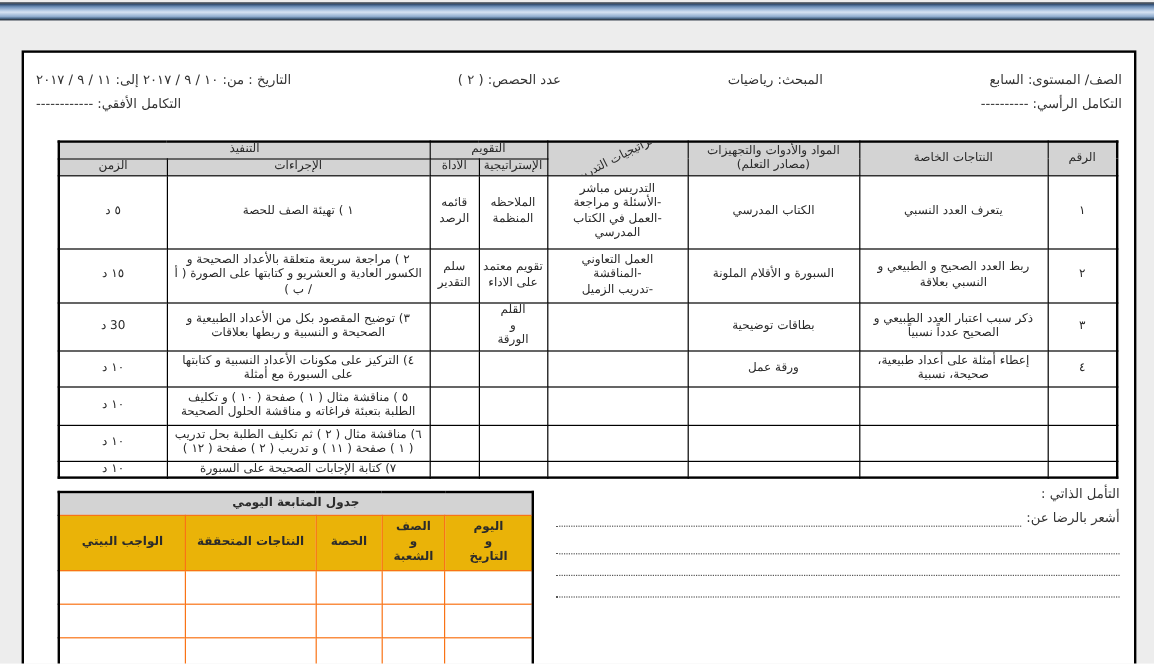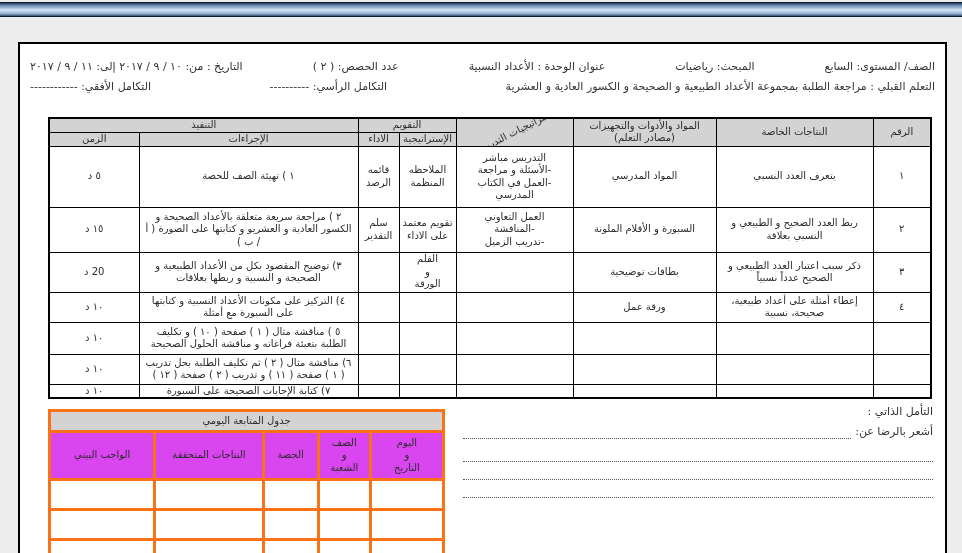--- a/index.html
+++ b/index.html
@@ -31,51 +31,49 @@
     vertical-align:middle;text-align:center;white-space:pre-line;overflow:hidden;
     font-weight:normal;color:#2b2b2b;
   }
   .main thead th{background:#d3d3d3;}
   .c-outcomes{text-align:right;padding-right:8px;}
   .c-procedures{text-align:right;padding-right:6px;}
   .diag{display:inline-block;transform:rotate(-27deg);white-space:nowrap;font-size:10px;}
   
   .follow{position:absolute;top:365px;left:28px;width:397px;border:2px solid #000;}
   .follow th,.follow td{
-    border:3px solid #f97316;font-size:10px;line-height:1.25;padding:0 2px;
-    vertical-align:middle;text-align:center;white-space:pre-line;font-weight:normal;color:#2b2b2b;
+    border:1px solid #f97316;font-size:10px;line-height:1.25;padding:0 2px;
+    vertical-align:middle;text-align:center;white-space:pre-line;font-weight:bold;color:#2b2b2b;
   }
   .follow .title-row th{background:#d3d3d3;height:18px;}
-  .follow .head-row th{background:#d946ef;height:45px;}
+  .follow .head-row th{background:#eab308;height:45px;}
   .follow .data-row td{height:27px;}
   
   .reflection{position:absolute;top:358px;right:12px;width:470px;font-size:11px;color:#333;}
   .r-title{height:20px;line-height:20px;}
   .r-row{display:flex;align-items:flex-start;height:22px;}
   .r-label{white-space:nowrap;line-height:20px;}
   .r-fill{flex:1;border-bottom:1px dotted #555;height:16px;margin:0 4px 3px 0;}
   .r-dotline{height:17px;border-bottom:1px dotted #555;}
 </style>
 </head>
 <body>
 
 <div class="titlebar"></div>
 
 <div class="page">
 
   <div class="doc-header" dir="rtl">
     <div class="hline">
       <span>الصف/ المستوى: السابع</span>
       <span>المبحث: رياضيات</span>
-      <span>عنوان الوحدة : الأعداد النسبية</span>
       <span>عدد الحصص: ( ٢ )</span>
       <span>التاريخ :  من:  ١٠ / ٩ / ٢٠١٧  إلى:  ١١ / ٩ / ٢٠١٧</span>
     </div>
     <div class="hline hline2">
-      <span>التعلم القبلي : مراجعة الطلبة بمجموعة الأعداد الطبيعية و الصحيحة و الكسور العادية و العشرية</span>
       <span>التكامل الرأسي:  ----------</span>
       <span>التكامل الأفقي: ------------</span>
     </div>
   </div>
 
   <table class="main" dir="rtl">
     <colgroup>
       <col style="width:58px">
         <col style="width:157px">
         <col style="width:143px">
@@ -90,30 +88,30 @@
         <th rowspan="2">الرقم</th>
         <th rowspan="2">النتاجات الخاصة</th>
         <th rowspan="2">المواد والأدوات والتجهيزات
 (مصادر التعلم)</th>
         <th rowspan="2"><span class="diag">استراتيجيات التدريس</span></th>
         <th colspan="2">التقويم</th>
         <th colspan="2">التنفيذ</th>
       </tr>
       <tr style="height:14px">
         <th>الإستراتيجية</th>
-        <th>الاداء</th>
+        <th>الأداة</th>
         <th>الإجراءات</th>
         <th>الزمن</th>
       </tr>
     </thead>
     <tbody>
       <tr style="height:61px">
         <td>١</td>
         <td class="c-outcomes">يتعرف العدد النسبي</td>
-        <td>المواد المدرسي</td>
+        <td>الكتاب المدرسي</td>
         <td>التدريس مباشر
 -الأسئلة و مراجعة
 -العمل في الكتاب المدرسي</td>
         <td>الملاحظه المنظمة</td>
         <td>قائمه
 الرصد</td>
         <td class="c-procedures">١ ) تهيئة الصف للحصة</td>
         <td>٥ د</td>
       </tr>
       <tr style="height:45px">
@@ -132,21 +130,21 @@
       <tr style="height:40px">
         <td>٣</td>
         <td class="c-outcomes">ذكر سبب اعتبار العدد الطبيعي و الصحيح عدداً نسبياً</td>
         <td>بطاقات توضيحية</td>
         <td></td>
         <td>القلم
 و
 الورقة</td>
         <td></td>
         <td class="c-procedures">٣) توضيح المقصود بكل من الأعداد الطبيعية و الصحيحة و النسبية و ربطها بعلاقات</td>
-        <td>20 د</td>
+        <td>30 د</td>
       </tr>
       <tr style="height:30px">
         <td>٤</td>
         <td class="c-outcomes">إعطاء أمثلة على أعداد طبيعية، صحيحة، نسبية</td>
         <td>ورقة عمل</td>
         <td></td>
         <td></td>
         <td></td>
         <td class="c-procedures">٤) التركيز على مكونات الأعداد النسبية و كتابتها على السبورة مع أمثلة</td>
         <td>١٠ د</td>

